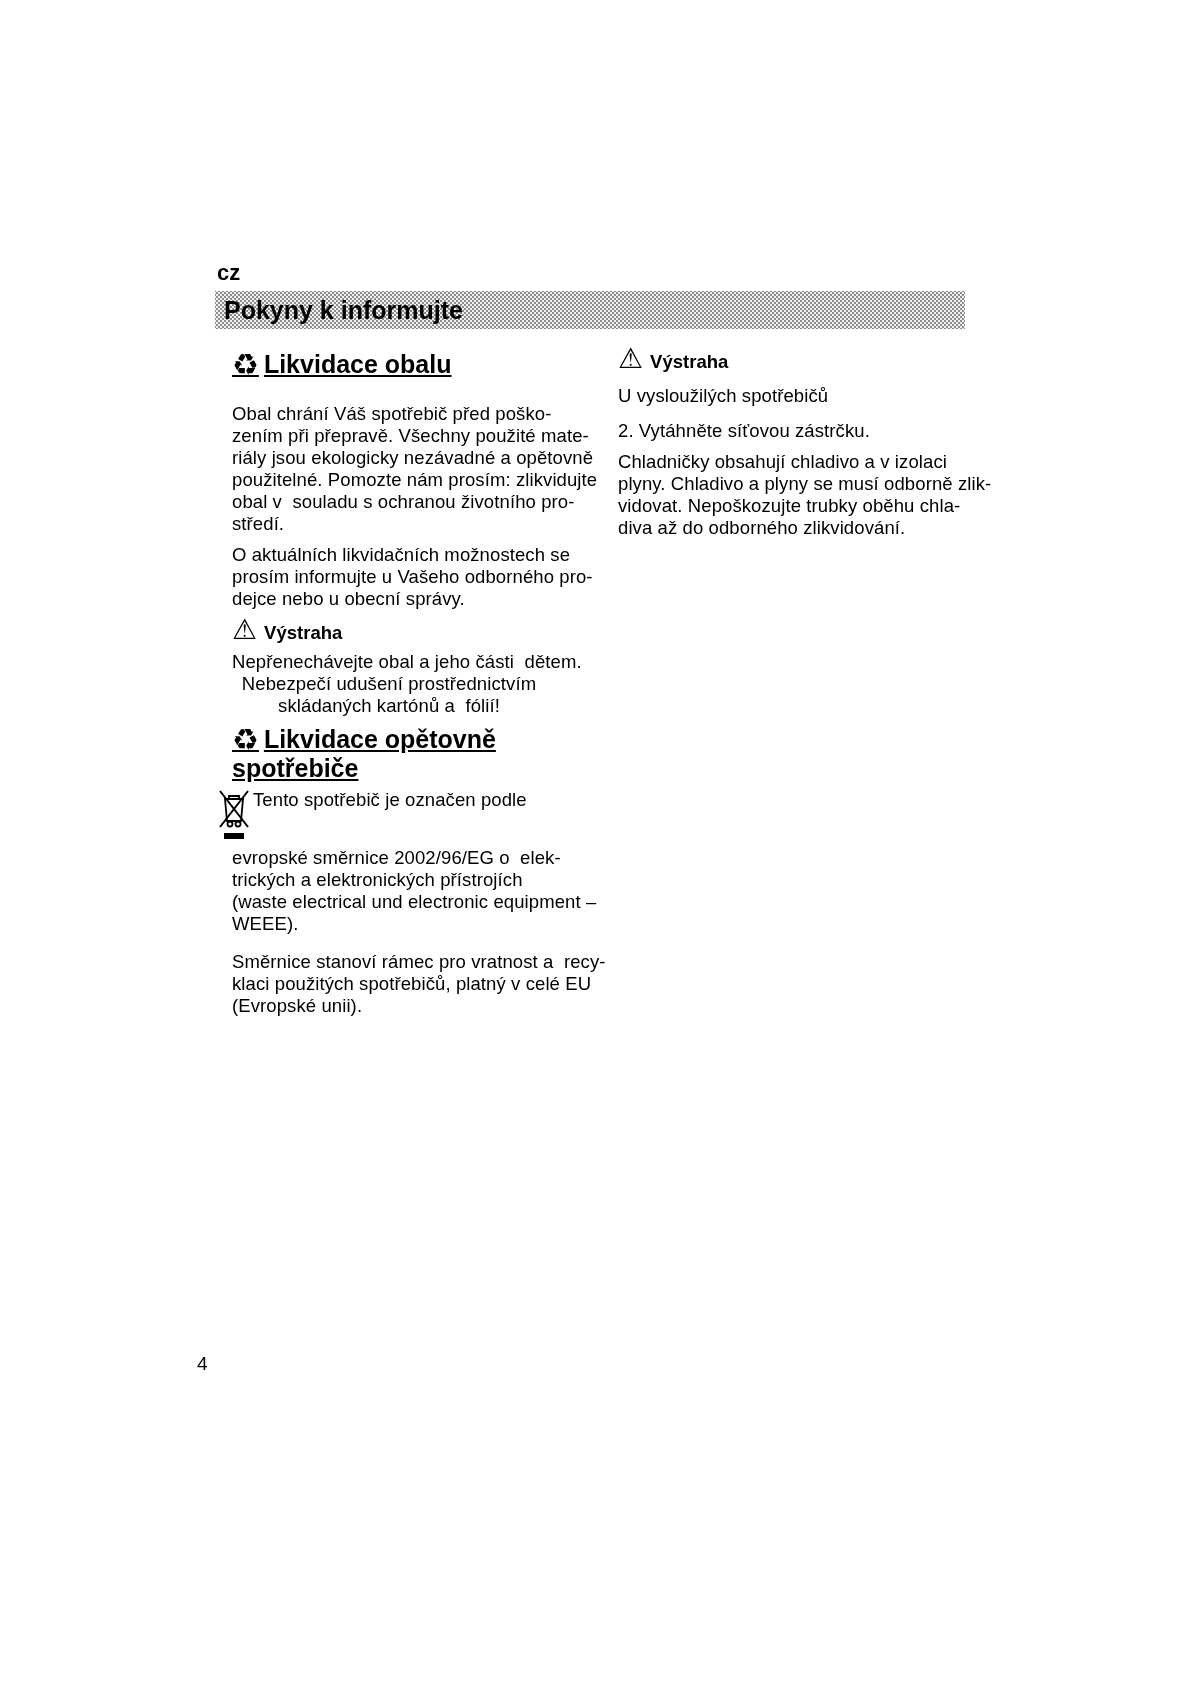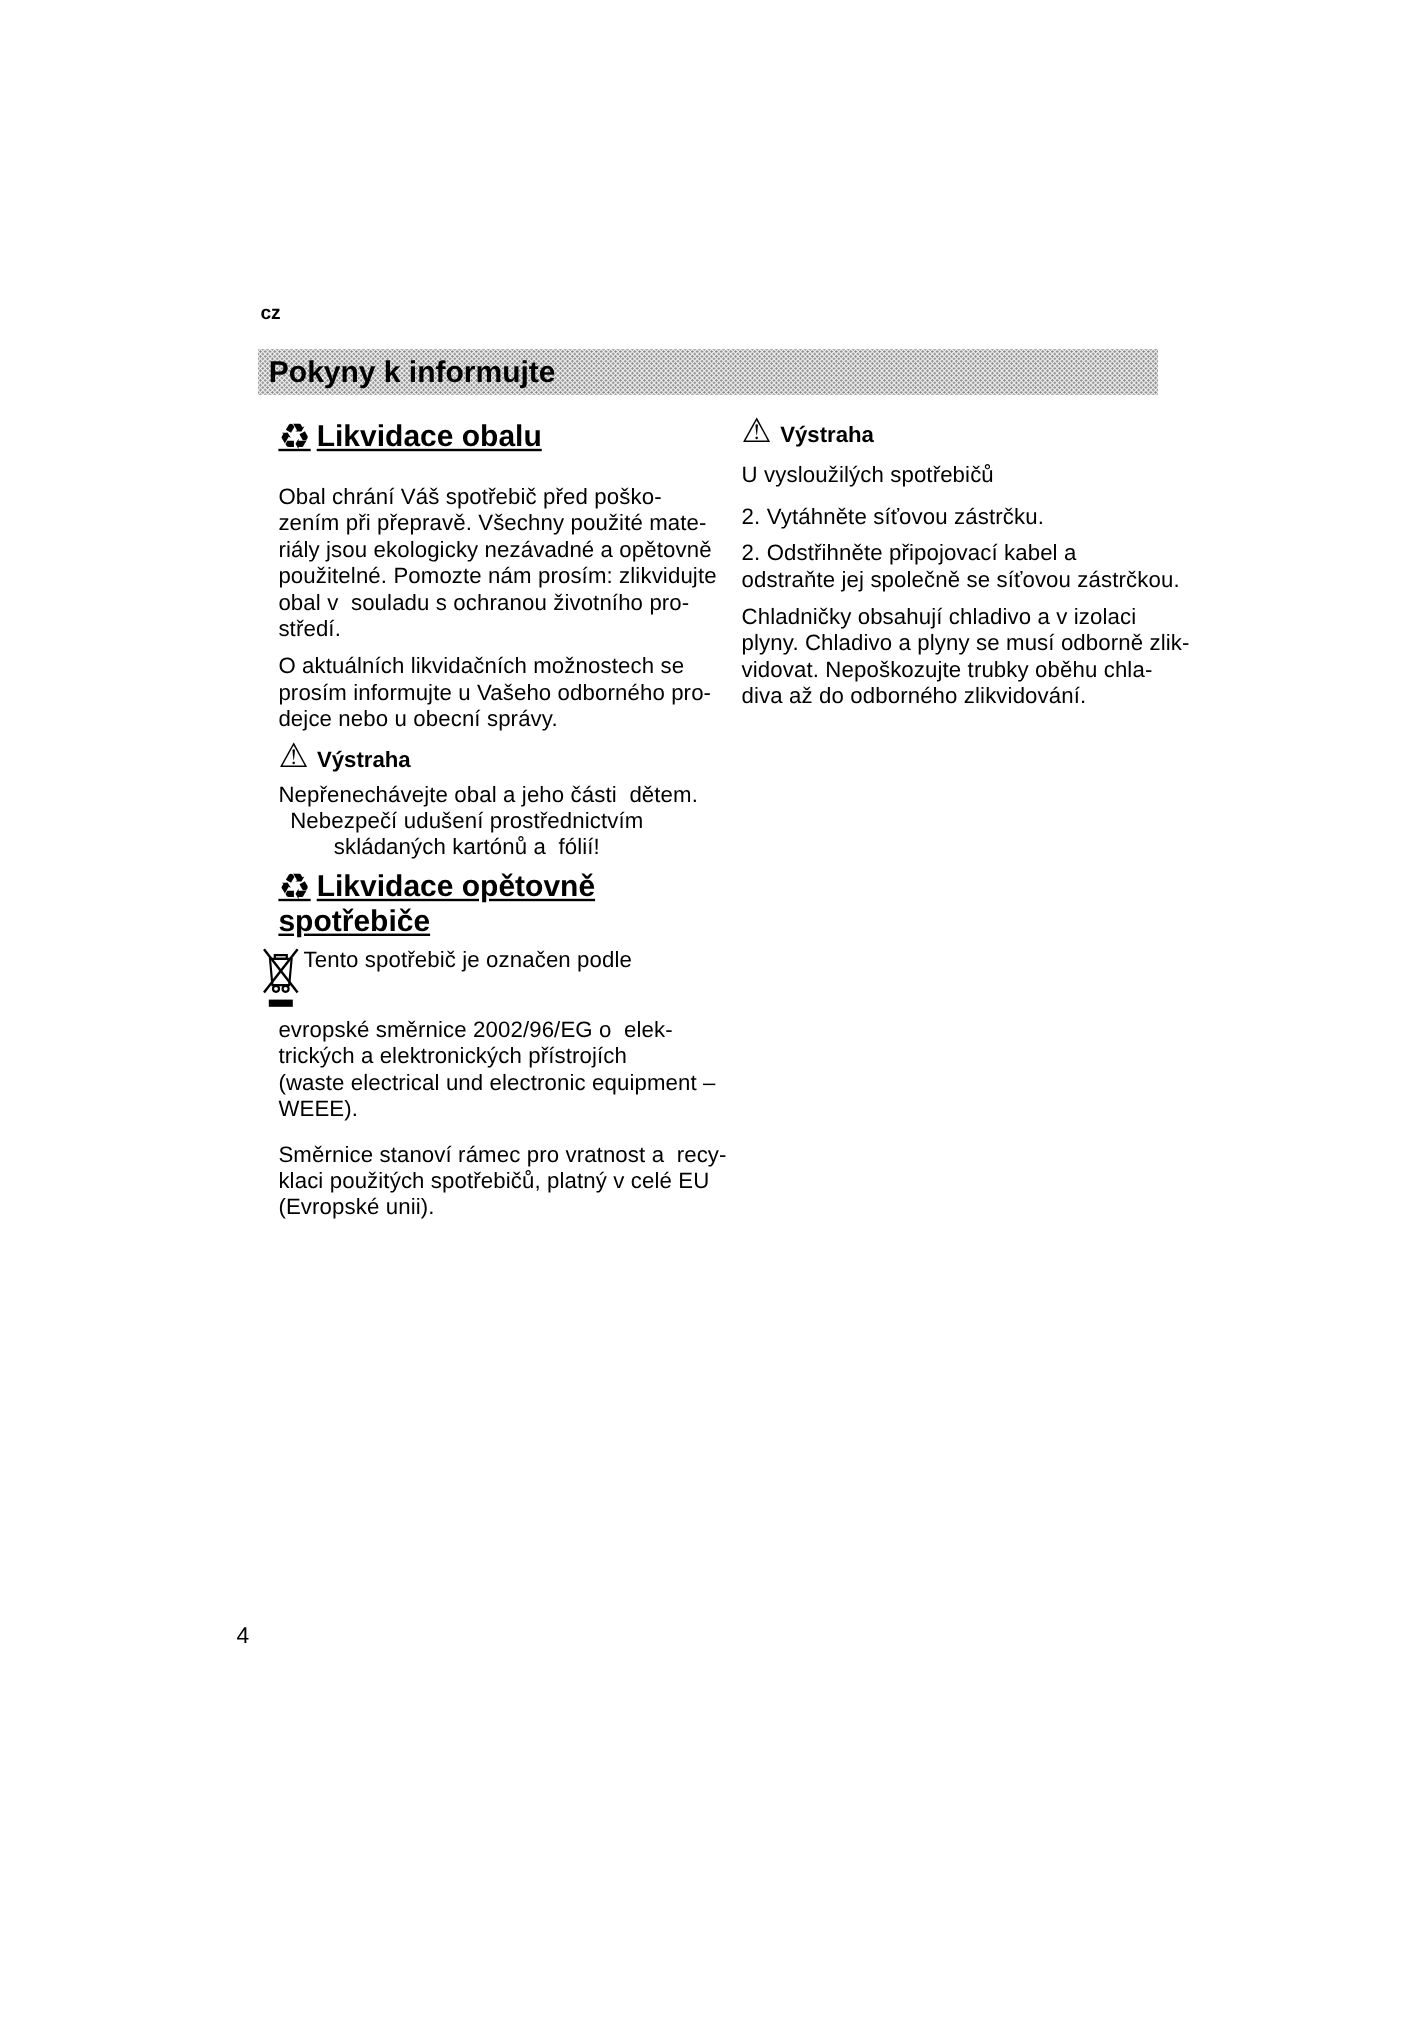--- a/index.html
+++ b/index.html
@@ -2,22 +2,22 @@
 <html><head>
 <meta charset="utf-8">
 <style>
   html,body { margin:0; padding:0; background:#fff; }
   .page {
     position:relative; width:1190px; height:1684px; background:#ffffff;
     font-family:"Liberation Sans","DejaVu Sans",sans-serif; color:#000;
     overflow:hidden;
   }
   .lang-code {
-    position:absolute; left:217px; top:251px;
-    font-size:16px; font-weight:bold; line-height:22px;
+    position:absolute; left:217px; top:262px;
+    font-size:22px; font-weight:bold; line-height:22px;
   }
   .header-bar {
     position:absolute; left:215px; top:291px; width:750px; height:38px;
     display:flex; align-items:center;
     background-color:#f1f1f1;
     background-image:
       radial-gradient(#8d8d8d 0.9px, transparent 1.15px),
       radial-gradient(#8d8d8d 0.9px, transparent 1.15px);
     background-size:4px 4px;
     background-position:0 0, 2px 2px;
@@ -123,22 +123,20 @@
 
     <div class="warn-head" style="margin-top:2px;">
         <span class="warn-icon">⚠</span>
         <span class="warn-title">Výstraha</span>
       </div>
 
     <p class="body" style="margin-top:14px;">U vysloužilých spotřebičů</p>
 
     <p class="body" style="margin-top:13px;">2. Vytáhněte síťovou zástrčku.</p>
 
-    <p class="body" style="margin-top:8px;">2. Odstřihněte připojovací kabel a
-odstraňte jej společně se síťovou zástrčkou.</p>
 
     <p class="body" style="margin-top:9px;">Chladničky obsahují chladivo a v izolaci
 plyny. Chladivo a plyny se musí odborně zlik-
 vidovat. Nepoškozujte trubky oběhu chla-
 diva až do odborného zlikvidování.</p>
 
   </div>
 
   <div class="page-number">4</div>
 

